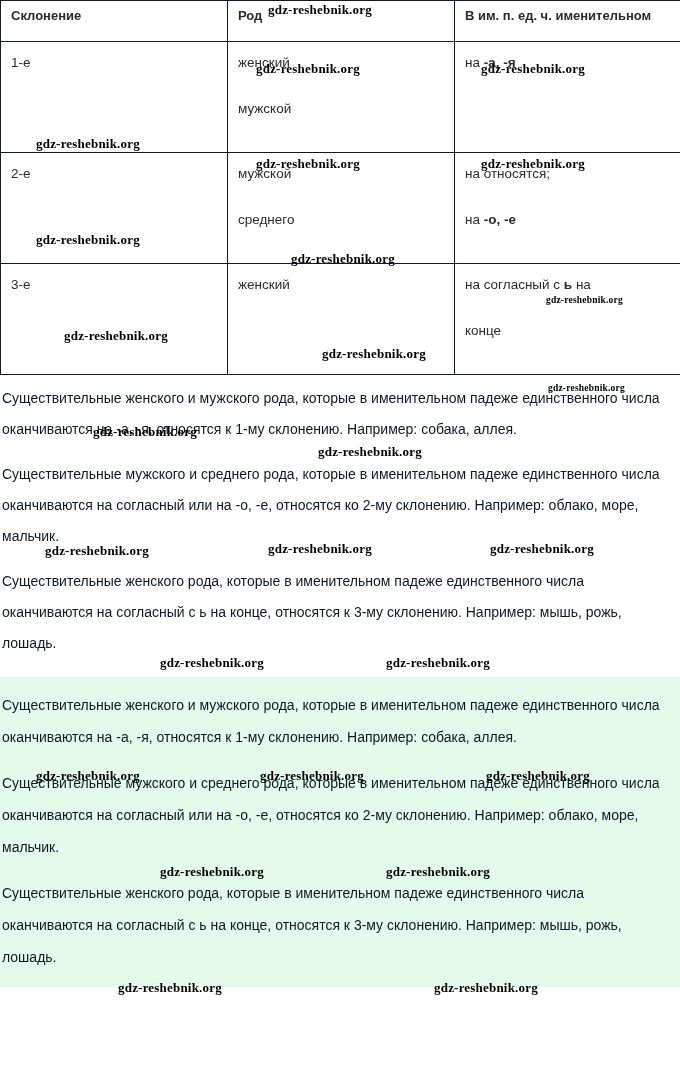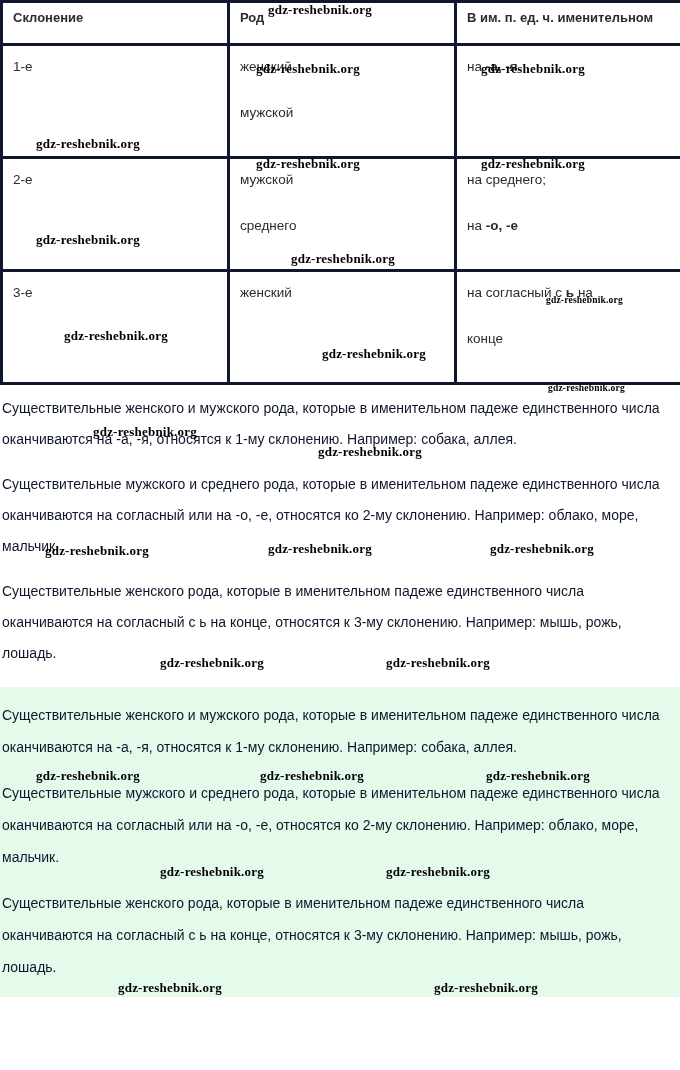--- a/index.html
+++ b/index.html
@@ -37,21 +37,21 @@
 
   
   table.decl {
     border-collapse: collapse;
     width: 680px;
     table-layout: fixed;
     position: relative;
     z-index: 1;
   }
   table.decl th, table.decl td {
-    border: 3px solid #0f172a;
+    border: 1px solid #0f172a;
     vertical-align: top;
     padding: 8px 22px 10px 10px;
     font-size: 13.5px;
     line-height: 26px;
   }
   table.decl th {
     font-weight: bold;
     font-size: 13px;
     background: #ffffff;
     text-align: left;
@@ -157,21 +157,21 @@
       </tr>
       <tr>
         <td class="cell-2">
           <span class="rowlabel">2-е</span>
         </td>
         <td class="cell-2">
           <span class="sub">мужской</span>
           <span class="sub">среднего</span>
         </td>
         <td class="cell-2">
-          <span class="sub">на среднего;</span>
+          <span class="sub">на относятся;</span>
           <span class="sub"><span>на </span><b class="acc">-о, -е</b></span>
         </td>
       </tr>
       <tr>
         <td class="cell-3">
           <span class="rowlabel">3-е</span>
         </td>
         <td class="cell-3">
           <span class="sub">женский</span>
         </td>

